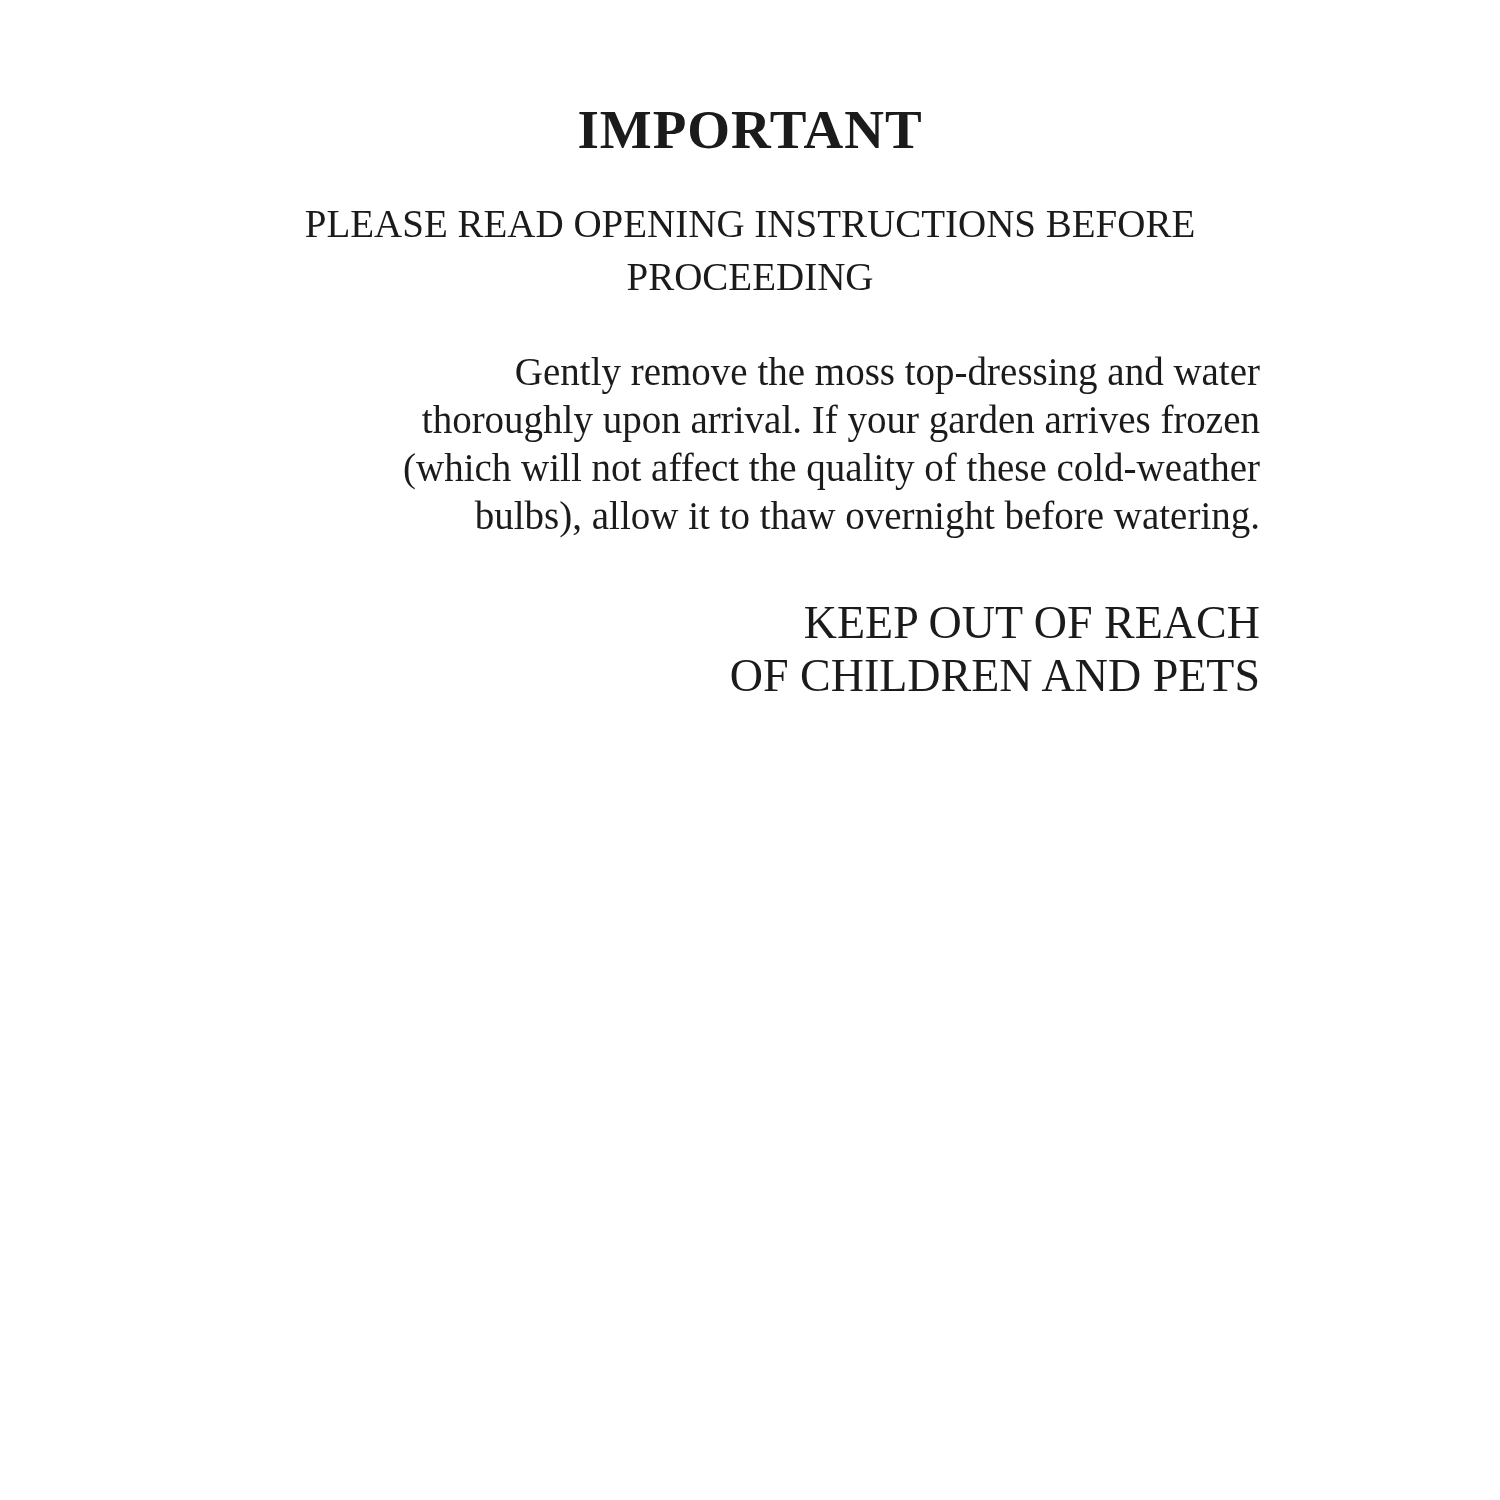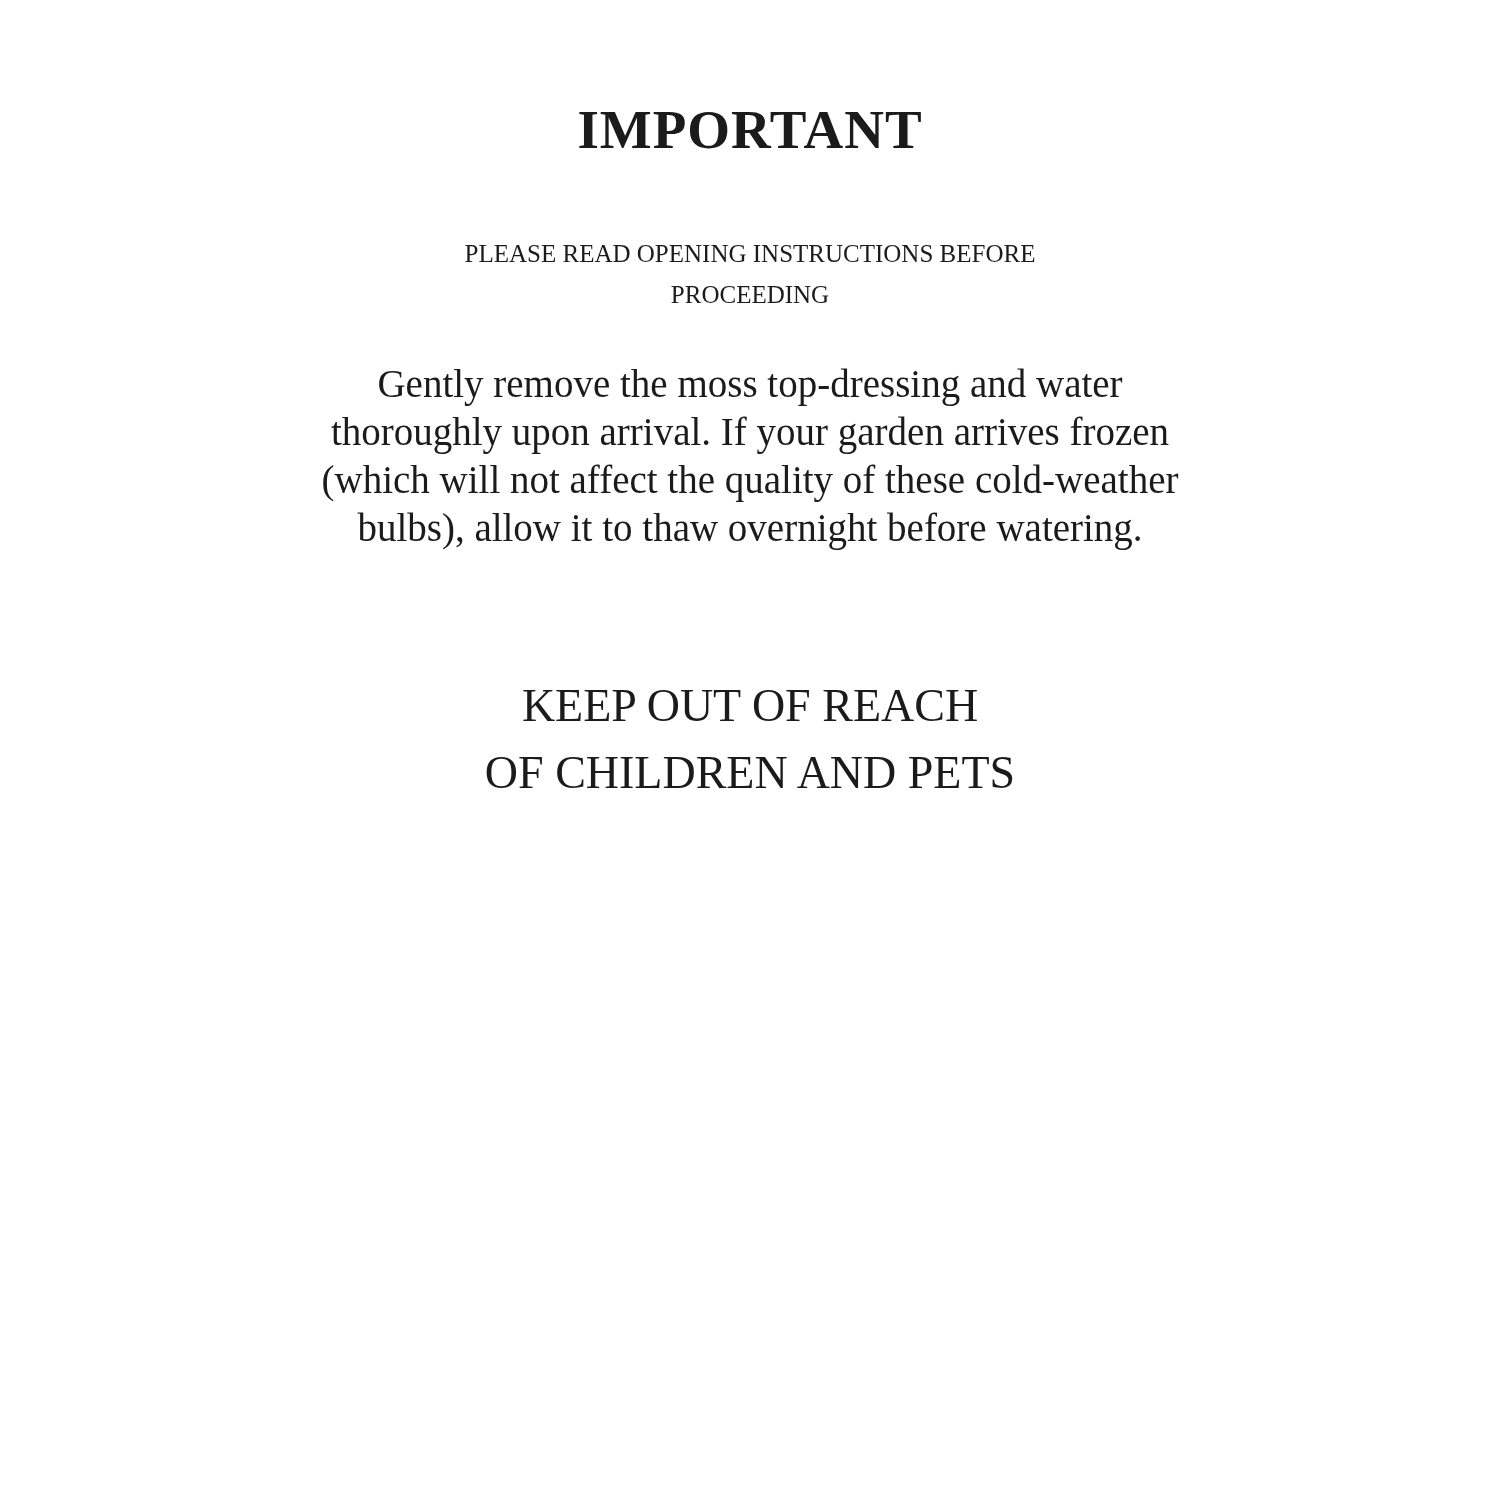--- a/index.html
+++ b/index.html
@@ -23,38 +23,39 @@
   }
   .title {
     margin-top: 98px;
     font-size: 55px;
     font-weight: bold;
     letter-spacing: 1px;
     line-height: 1.15;
     white-space: pre-line;
   }
   .subtitle {
-    margin-top: 72px;
-    font-size: 25px;
-    line-height: 41px;
+    margin-top: 36px;
+    font-size: 39px;
+    line-height: 53px;
     white-space: pre-line;
   }
   .body-paragraph {
     font-size: 39px;
     line-height: 48px;
     white-space: pre-line;
   }
   .p1 { margin-top: 118px; }
-  .p2 { margin-top: 45px; }
+  .p2 { margin-top: 45px; text-align: right; }
   .p3 { margin-top: 46px; }
   .warning {
-    margin-top: 120px;
+    margin-top: 56px;
     font-size: 46px;
-    line-height: 67px;
+    line-height: 53px;
     white-space: pre-line;
+    text-align: right;
   }
   .note {
     margin-top: 92px;
     font-family: "Liberation Sans", sans-serif;
     font-size: 36px;
     line-height: 53px;
     white-space: pre-line;
   }
   .note-label {
     font-weight: bold;

